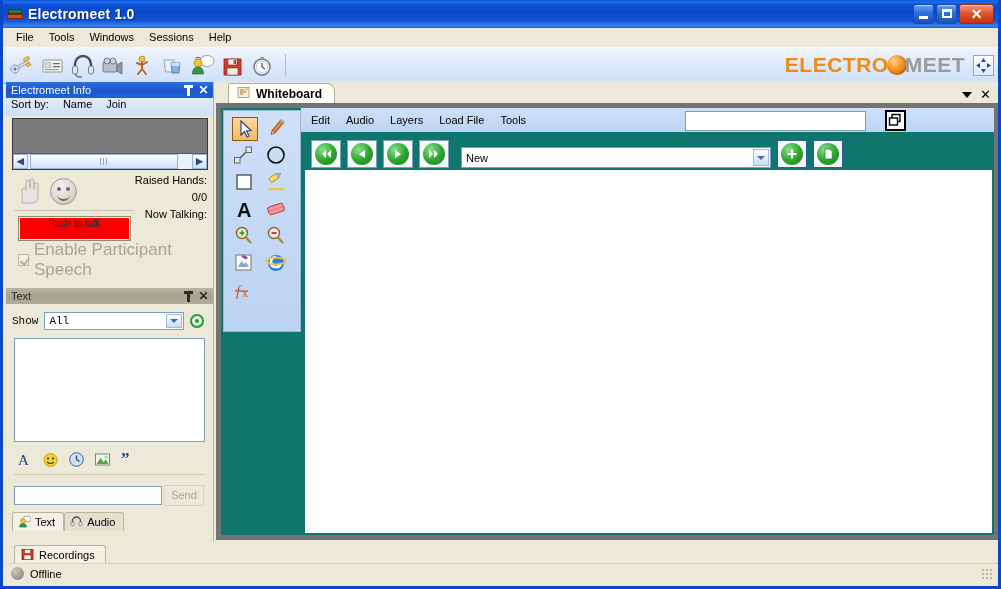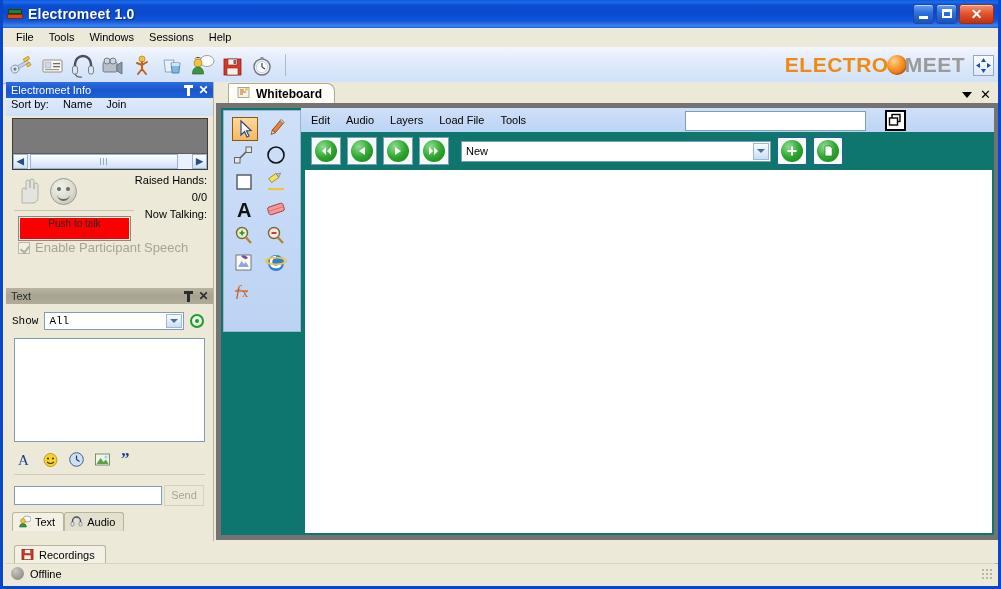--- a/index.html
+++ b/index.html
@@ -356,21 +356,21 @@
     text-align: center;
     box-sizing: border-box;
   }
   .enable-speech {
     position: absolute;
     left: 12px; top: 70px;
     display: flex;
     align-items: center;
     gap: 5px;
     color: #a8a496;
-    font-size: 13px;
+    font-size: 17px;
   }
   .chk {
     width: 12px; height: 12px;
     border: 1px solid #bdb9a9;
     background: #f1efe4;
     position: relative;
     box-sizing: border-box;
   }
   .chk::after {
     content: "";
@@ -639,21 +639,21 @@
     left: 18px; top: 18px;
     width: 42px; height: 42px;
     background: #000;
   }
   .wb-navbar {
     position: absolute;
     left: 84px; top: 26px;
     right: 2px;
     height: 34px;
     display: flex;
-    align-items: center;
+    align-items: flex-end;
     gap: 6px;
     padding-left: 6px;
   }
   .nav-btn {
     width: 30px; height: 28px;
     border: 1px solid #7f9db9;
     background: #f7f9fc;
     box-sizing: border-box;
     display: flex; align-items: center; justify-content: center;
   }

